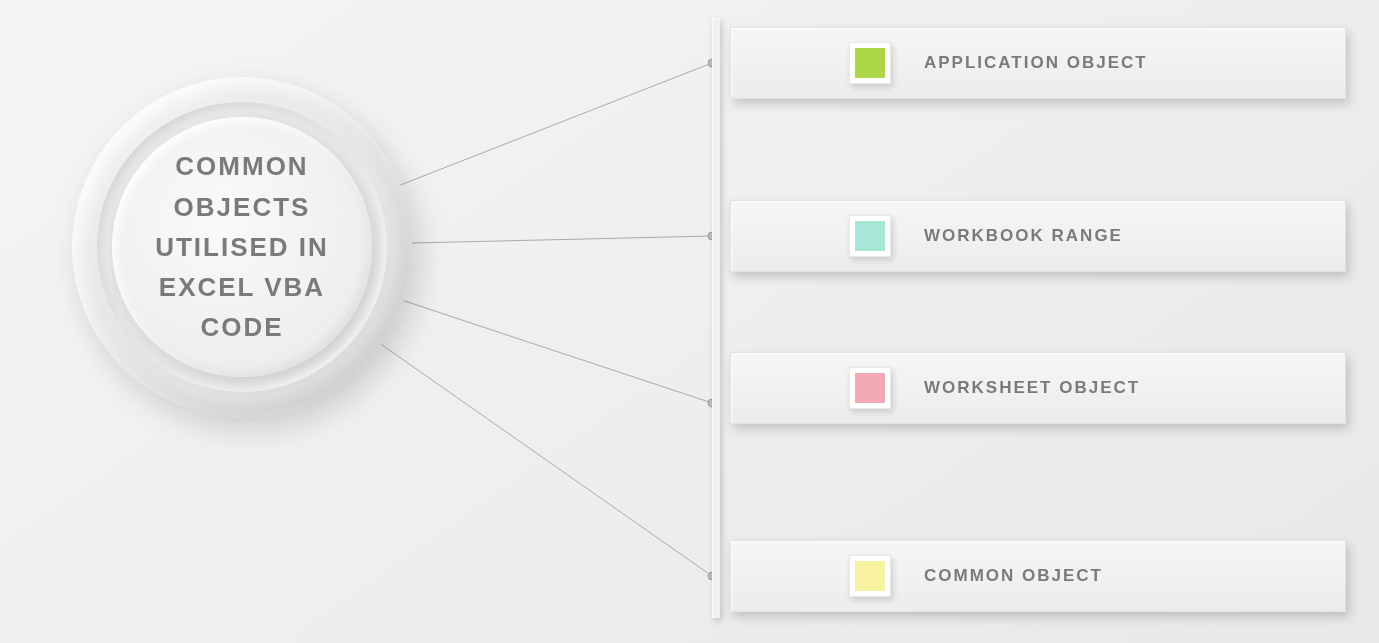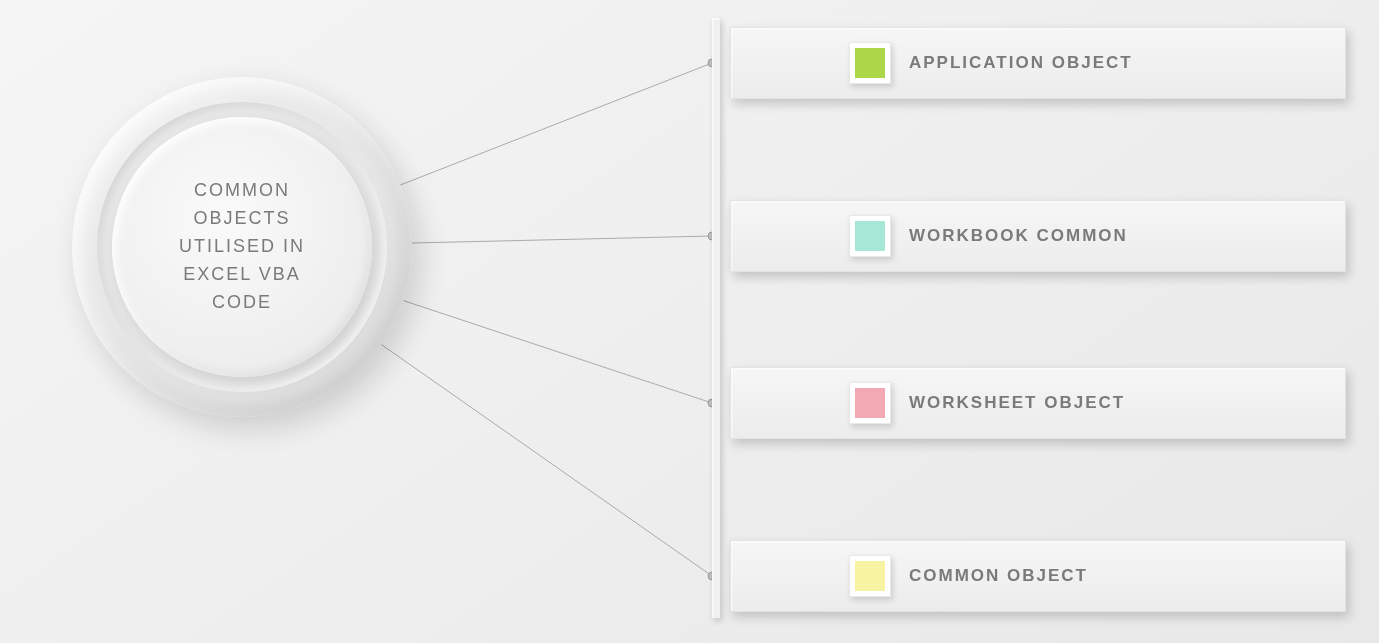--- a/index.html
+++ b/index.html
@@ -55,23 +55,23 @@
       inset -4px -4px 10px rgba(0,0,0,0.06),
       4px 6px 18px rgba(0,0,0,0.12);
     display: flex;
     align-items: center;
     justify-content: center;
     text-align: center;
     padding: 28px;
   }
   .circle-title {
     color: #7a7a7a;
-    font-weight: 400;
+    font-weight: 700;
     letter-spacing: 2px;
-    font-size: 18px;
+    font-size: 26px;
     line-height: 1.55;
     white-space: pre-line;
   }
   
   .vbar {
     position: absolute;
     left: 712px;
     top: 18px;
     width: 8px;
     height: 600px;
@@ -101,21 +101,21 @@
     position: absolute;
     left: 730px;
     width: 616px;
     height: 72px;
     background: linear-gradient(180deg, #f6f6f6 0%, #ececec 100%);
     border: 1px solid #e3e3e3;
     box-shadow: 3px 5px 10px rgba(0,0,0,0.18), inset 1px 1px 2px rgba(255,255,255,0.9);
     display: flex;
     align-items: center;
     padding-left: 118px;
-    gap: 18px;
+    gap: 33px;
   }
   .swatch-wrap {
     width: 42px;
     height: 42px;
     background: #ffffff;
     border: 1px solid #e8e8e8;
     box-shadow: 2px 3px 6px rgba(0,0,0,0.15);
     display: flex;
     align-items: center;
     justify-content: center;
@@ -168,23 +168,23 @@
       <div class="item" style="top: 27px;">
         <div class="swatch-wrap">
           <div class="swatch" style="background: rgb(174, 214, 73);"></div>
         </div>
         <div class="item-label">APPLICATION OBJECT</div>
       </div>
       <div class="item" style="top: 200px;">
         <div class="swatch-wrap">
           <div class="swatch" style="background: rgb(166, 231, 215);"></div>
         </div>
-        <div class="item-label">WORKBOOK COMMON</div>
+        <div class="item-label">WORKBOOK RANGE</div>
       </div>
-      <div class="item" style="top: 367px;">
+      <div class="item" style="top: 352px;">
         <div class="swatch-wrap">
           <div class="swatch" style="background: rgb(242, 169, 179);"></div>
         </div>
         <div class="item-label">WORKSHEET OBJECT</div>
       </div>
       <div class="item" style="top: 540px;">
         <div class="swatch-wrap">
           <div class="swatch" style="background: rgb(247, 243, 161);"></div>
         </div>
         <div class="item-label">COMMON OBJECT</div>

